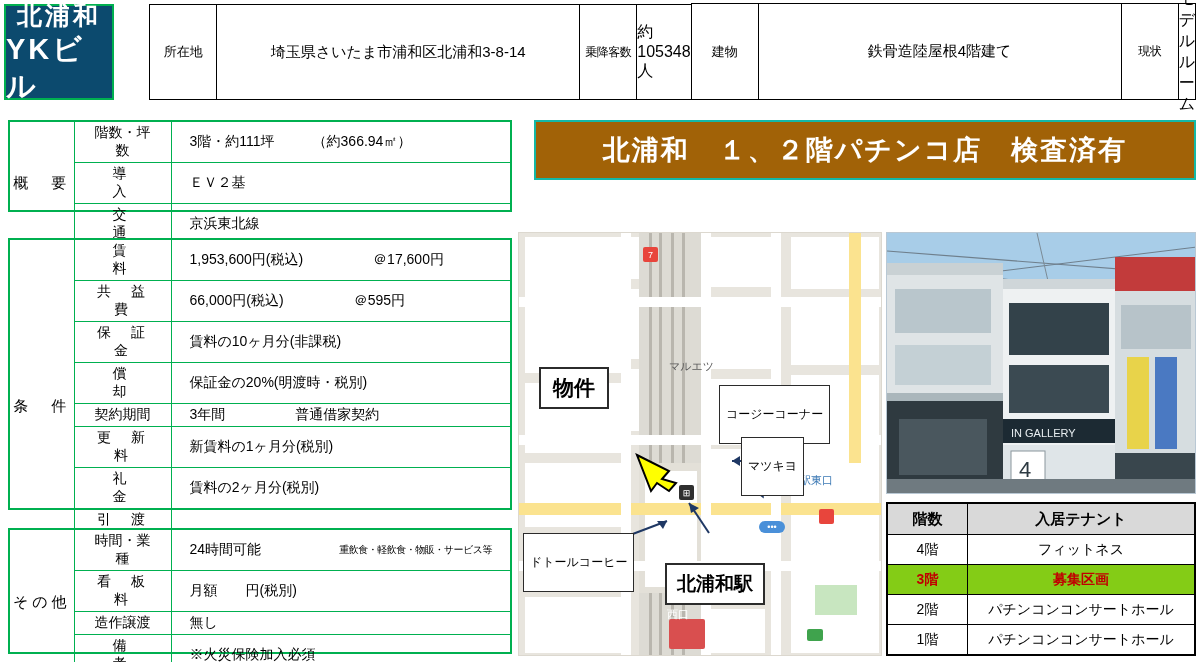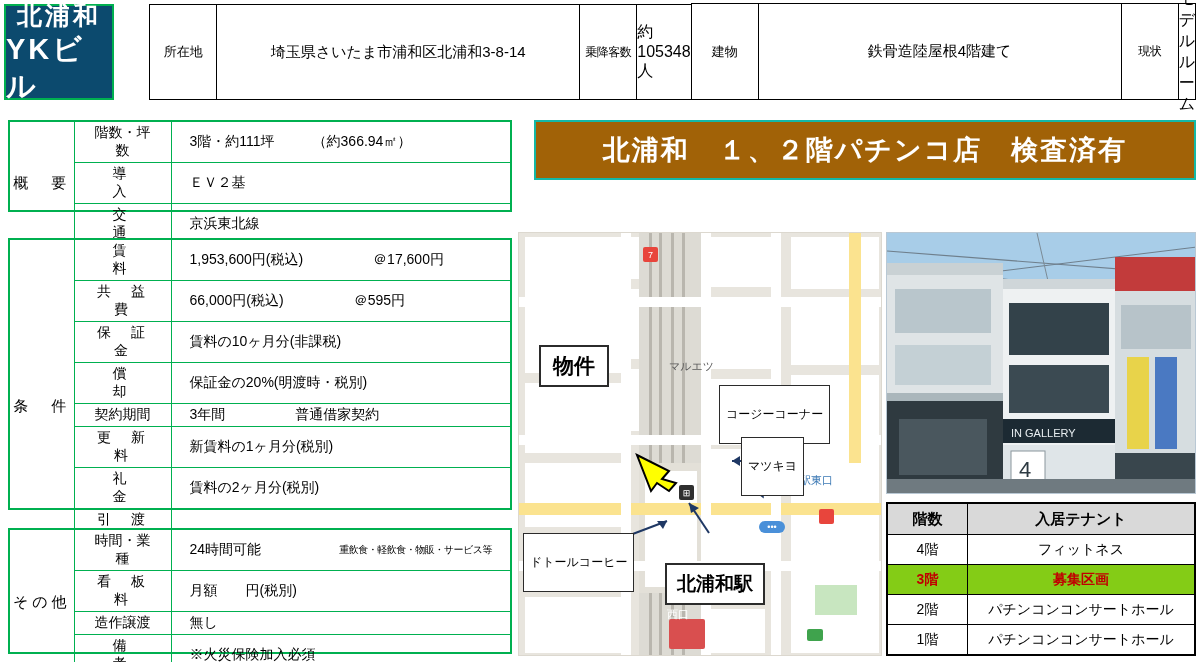--- a/index.html
+++ b/index.html
@@ -426,21 +426,21 @@
       <path d="M228,170 L228,228 L213,228" fill="none" stroke="#1f3864" stroke-width="2"></path>
       <polygon points="213,228 221,223 221,233" fill="#1f3864"></polygon>
       <path d="M252,228 L252,256 L244,256" fill="none" stroke="#1f3864" stroke-width="2"></path>
       <polygon points="244,252 236,258 244,264" fill="#ffff00" stroke="#1f3864" stroke-width="1.5"></polygon>
       <path d="M90,310 L148,288" fill="none" stroke="#1f3864" stroke-width="2"></path>
       <polygon points="148,288 138,288 144,296" fill="#1f3864"></polygon>
       <path d="M190,300 L170,270" fill="none" stroke="#1f3864" stroke-width="2"></path>
       <polygon points="170,270 172,280 180,275" fill="#1f3864"></polygon>
     </svg>
 
-    <div class="callout big" style="left:20px;top:112px;">物件</div>
+    <div class="callout big" style="left:20px;top:134px;">物件</div>
     <div class="callout" style="left:200px;top:152px;">コージーコーナー</div>
     <div class="callout" style="left:222px;top:204px;">マツキヨ</div>
     <div class="callout" style="left:4px;top:300px;">ドトールコーヒー</div>
     <div class="callout big2" style="left:146px;top:290px;">北浦和駅</div>
   </div>
 
   <div class="photo">
     <svg viewBox="0 0 310 262" width="310" height="262" preserveAspectRatio="none">
       <rect x="0" y="0" width="310" height="262" fill="#9cc3e0"></rect>
       <rect x="0" y="0" width="310" height="96" fill="#a8cde8"></rect>

